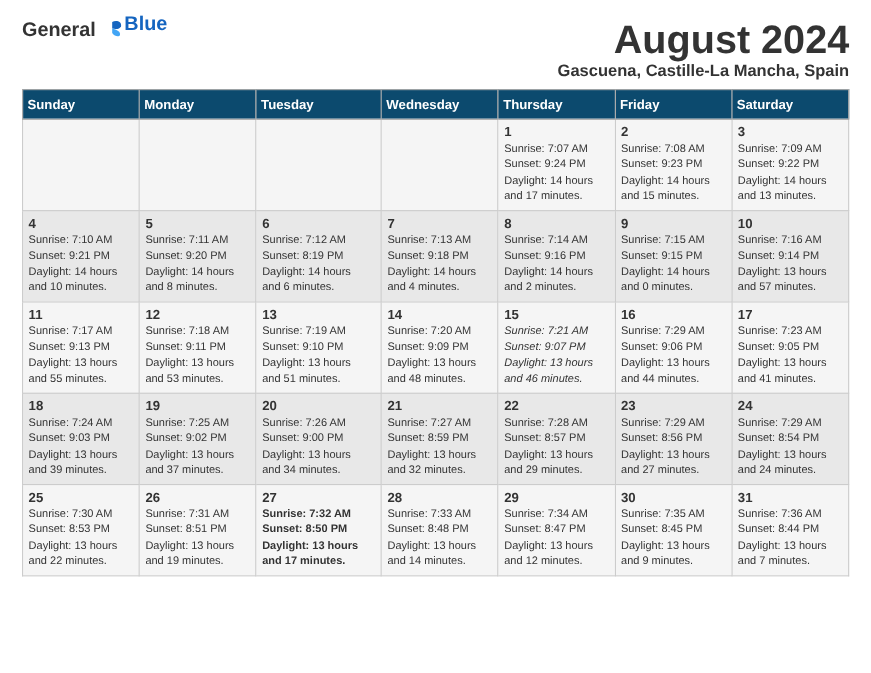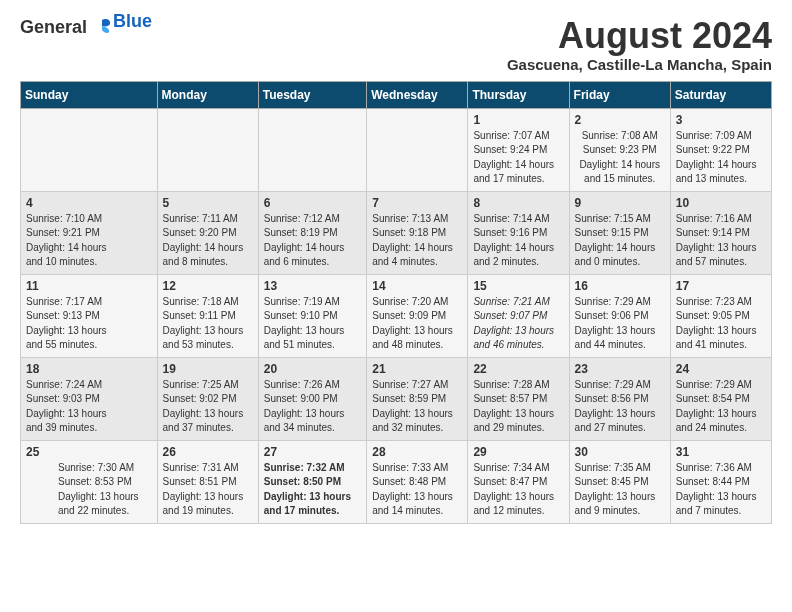--- a/index.html
+++ b/index.html
@@ -131,21 +131,21 @@
         <td class="empty-cell"></td>
         <td>
           <div class="day-number">1</div>
           <div class="day-info" style="white-space: pre-line;">Sunrise: 7:07 AM
 Sunset: 9:24 PM
 Daylight: 14 hours
 and 17 minutes.</div>
         </td>
         <td>
           <div class="day-number">2</div>
-          <div class="day-info" style="white-space: pre-line; text-align: center;">Sunrise: 7:08 AM
+          <div class="day-info" style="white-space: pre-line;">Sunrise: 7:08 AM
 Sunset: 9:23 PM
 Daylight: 14 hours
 and 15 minutes.</div>
         </td>
         <td>
           <div class="day-number">3</div>
           <div class="day-info" style="white-space: pre-line;">Sunrise: 7:09 AM
 Sunset: 9:22 PM
 Daylight: 14 hours
 and 13 minutes.</div>
@@ -300,21 +300,21 @@
           <div class="day-number">24</div>
           <div class="day-info" style="white-space: pre-line;">Sunrise: 7:29 AM
 Sunset: 8:54 PM
 Daylight: 13 hours
 and 24 minutes.</div>
         </td>
       </tr>
       <tr>
         <td>
           <div class="day-number">25</div>
-          <div class="day-info" style="white-space: pre-line; margin-left: 32px;">Sunrise: 7:30 AM
+          <div class="day-info" style="white-space: pre-line;">Sunrise: 7:30 AM
 Sunset: 8:53 PM
 Daylight: 13 hours
 and 22 minutes.</div>
         </td>
         <td>
           <div class="day-number">26</div>
           <div class="day-info" style="white-space: pre-line;">Sunrise: 7:31 AM
 Sunset: 8:51 PM
 Daylight: 13 hours
 and 19 minutes.</div>

